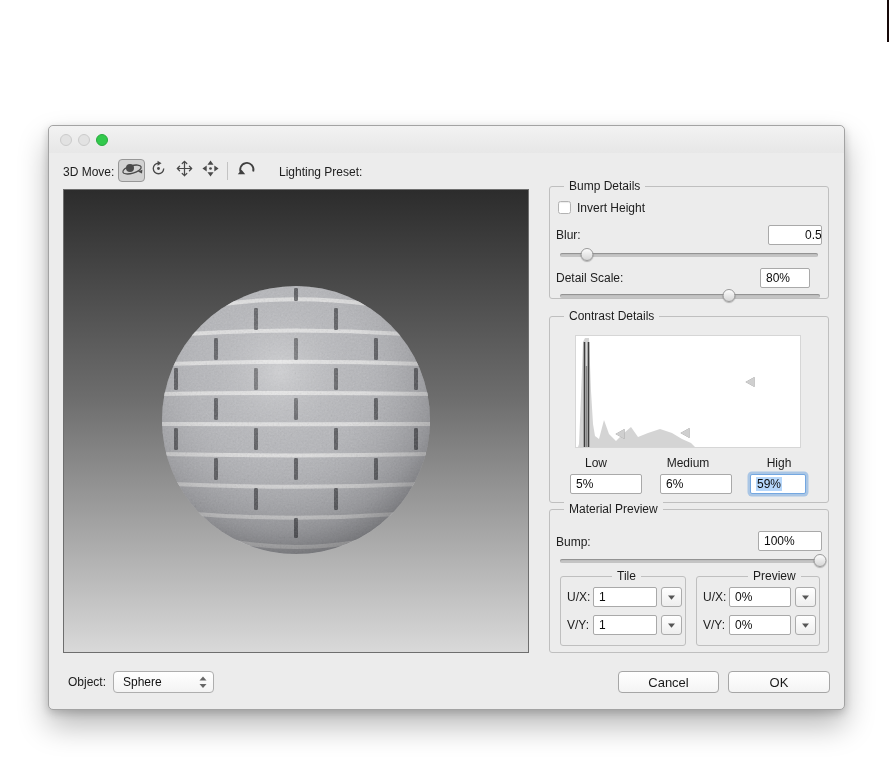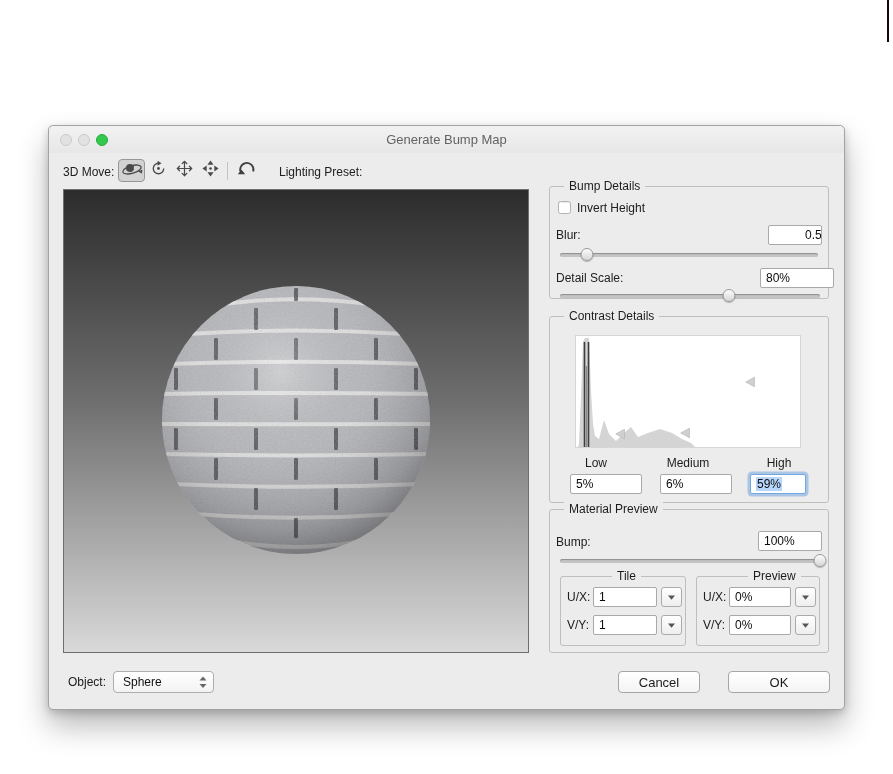--- a/index.html
+++ b/index.html
@@ -82,21 +82,20 @@
 <div class="screen">
 
   <div class="edge-mark"></div>
 
   <div class="dialog">
 
     <div class="titlebar">
       <div class="light l1"></div>
       <div class="light l2"></div>
       <div class="light l3"></div>
-      <div class="title">Generate Bump Map</div>
     </div>
 
     <div class="lbl" style="left:14px; top:39px;">3D Move:</div>
 
     <div class="toolbtn selected" style="left:69px;">
       <span>
         <svg width="22" height="18" viewBox="0 0 22 18">
           <circle cx="9" cy="8" r="4" fill="#4a4a4a"></circle>
           <ellipse cx="11" cy="9.5" rx="9.5" ry="3.8" fill="none" stroke="#4a4a4a" stroke-width="1.3" transform="rotate(-16 11 9.5)"></ellipse>
           <polygon points="21,13.5 16.8,11.6 21.4,9.8" fill="#4a4a4a"></polygon>
@@ -221,21 +220,21 @@
       <div class="lbl" style="left:6px; top:41px;">Blur:</div>
       <div class="field" style="left:218px; top:38px; width:54px;padding-left:36px;">
         <span>0.5</span>
       </div>
       <div class="slider" style="left:10px; top:61px; width:258px;">
         <div class="track"></div>
         <div class="thumb" style="left: 10.5%;"></div>
       </div>
 
       <div class="lbl" style="left:6px; top:84px;">Detail Scale:</div>
-      <div class="field" style="left:210px; top:81px; width:74px;">
+      <div class="field" style="left:210px; top:81px; width:50px;">
         <span>80%</span>
       </div>
       <div class="slider" style="left:10px; top:102px; width:260px;">
         <div class="track"></div>
         <div class="thumb" style="left: 65%;"></div>
       </div>
     </div>
 
     <div class="group" style="left:500px; top:190px; width:280px; height:187px;">
       <div class="legend">Contrast Details</div>
@@ -328,17 +327,17 @@
     <div class="lbl" style="left:19px; top:549px;">Object:</div>
     <div class="popup" style="left:64px; top:545px; width:101px;">
       <span>Sphere</span>
       <span class="arrows">
         <svg width="8" height="13" viewBox="0 0 8 13" fill="#666">
           <polygon points="4,0.5 7.5,4.5 0.5,4.5"></polygon>
           <polygon points="0.5,8 7.5,8 4,12"></polygon>
         </svg>
       </span>
     </div>
-    <div class="btn" style="left:569px; top:545px; width:82px;">Cancel</div>
+    <div class="btn" style="left:569px; top:545px; width:101px;">Cancel</div>
     <div class="btn" style="left:679px; top:545px; width:102px;">OK</div>
 
   </div>
 </div>
 
 </body></html>

